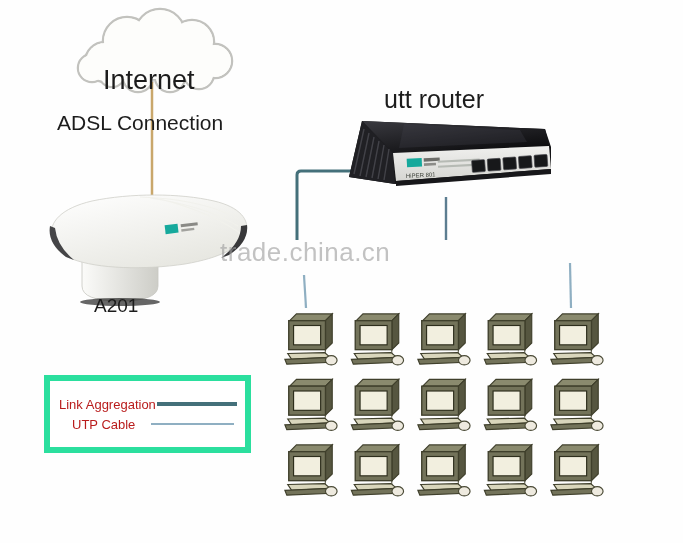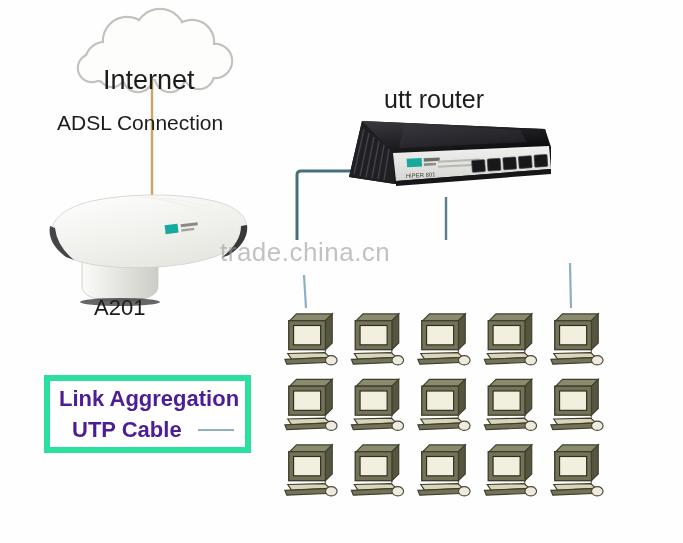--- a/index.html
+++ b/index.html
@@ -7,35 +7,35 @@
     position:relative;width:683px;height:543px;overflow:hidden;
     background:var(--background,#fefefe);
     font-family:"Liberation Sans", sans-serif;
   }
   .stage svg.art{position:absolute;left:0;top:0;}
   svg text{font-family:"Liberation Sans", sans-serif;}
   .label{position:absolute;color:#1c1c1c;white-space:nowrap;}
   .lbl-internet{left:103px;top:33px;font-size:27px;margin-top:32px;}
   .lbl-adsl{left:57px;top:111px;font-size:21px;}
   .lbl-utt{left:384px;top:85px;font-size:25px;text-align:center;}
-  .lbl-a201{left:94px;top:295px;font-size:22px;}
+  .lbl-a201{left:94px;top:295px;font-size:19px;}
   .watermark{
     position:absolute;left:220px;top:237px;font-size:26px;
     color:var(--watermark-gray,#9e9e9e);opacity:.62;letter-spacing:.5px;
     white-space:nowrap;
   }
   .legend{
     position:absolute;left:44px;top:375px;width:207px;height:78px;
     border:6px solid var(--legend-border,#2bdf9e);background:#fff;
     box-sizing:border-box;display:flex;flex-direction:column;
     justify-content:center;gap:5px;padding:2px 8px 2px 9px;
   }
   .lg-row{display:flex;align-items:center;}
   .lg-row.second{padding-left:13px;justify-content:flex-end;}
-  .lg-label{font-weight:bold;font-size:22px;color:#4c1d95;white-space:nowrap;}
+  .lg-label{font-weight:normal;font-size:13px;color:#b91c1c;white-space:nowrap;}
   .lg-line{flex:1;}
   .lg-line.thick{height:4px;background:var(--link-aggregation-line,#44707a);margin-left:1px;}
   .lg-line.thin{height:2px;background:var(--utp-cable-line,#8fafc2);margin-left:16px;margin-right:3px;}
 </style>
 </head>
 <body>
 
 <div class="stage">
 
   <svg class="art" width="683" height="543" viewBox="0 0 683 543">

